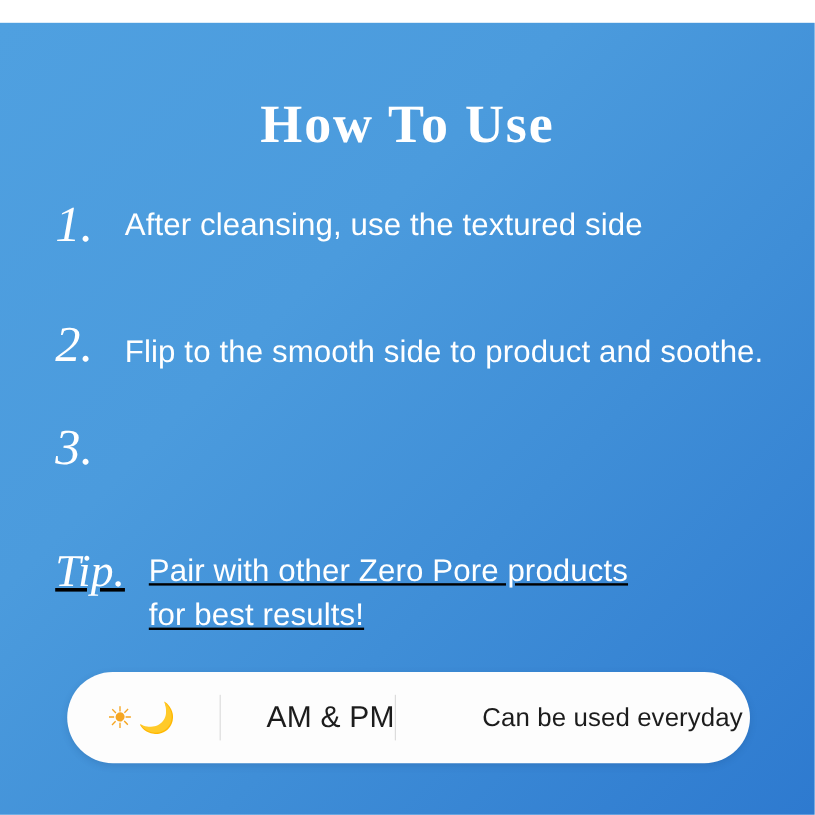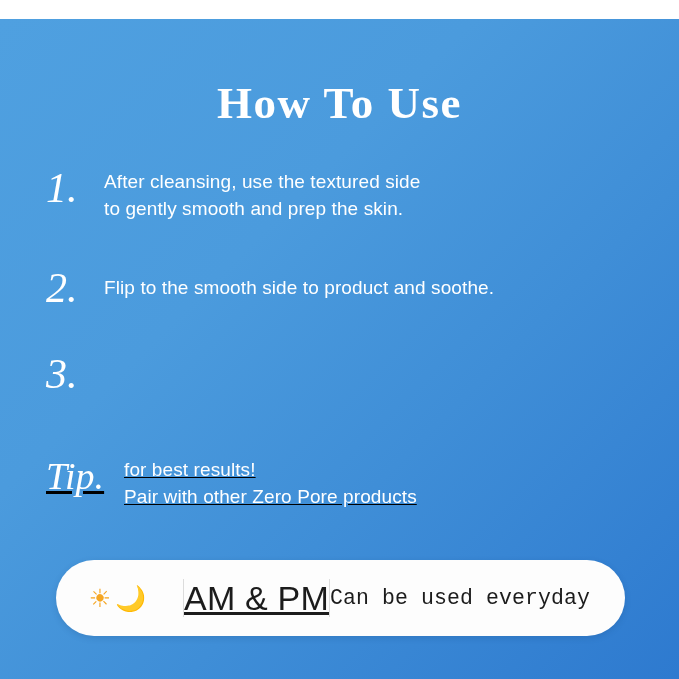--- a/index.html
+++ b/index.html
@@ -73,21 +73,21 @@
   }
   .step-tip .marker {
     width: 78px;
     font-size: 38px;
     padding-top: 6px;
   }
 
   .step-text {
     flex: 1 1 auto;
     font-family: "Liberation Sans", sans-serif;
-    font-size: 19px;
+    font-size: 26px;
     line-height: 1.42;
     color: #ffffff;
     padding-top: 6px;
     letter-spacing: 0.1px;
   }
   .step-text .line { display: block; white-space: nowrap; }
 
   .step-1 { height: 74px; }
   .step-2 { height: 56px; }
   .step-3 { height: 74px; }
@@ -127,73 +127,71 @@
   .pill-divider {
     flex: 0 0 auto;
     width: 1px;
     height: 38px;
     background: #dcdcdc;
   }
 
   .pill-ampm {
     flex: 0 0 auto;
     width: 145px;
-    text-align: center;
+    text-align: right;
     font-family: "Liberation Sans", sans-serif;
-    font-size: 34px;
+    font-size: 25px;
     color: #1c1c1c;
     letter-spacing: 0.2px;
     white-space: nowrap;
-    text-decoration: underline;
   }
 
   .pill-note {
     flex: 1 1 auto;
-    text-align: left;
-    font-family: Liberation Mono, monospace;
+    text-align: right;
+    font-family: Liberation Sans, sans-serif;
     font-size: 21.5px;
     color: #1c1c1c;
     letter-spacing: 0.1px;
     white-space: nowrap;
     padding-right: 6px;
   }
 </style>
 </head>
 <body>
 
 <div class="card">
 
   <div class="title">How To Use</div>
 
   <div class="steps">
 
     <div class="step step-1">
       <div class="marker">1.</div>
       <div class="step-text">
         <span class="line">After cleansing, use the textured side</span>
-        <span class="line">to gently smooth and prep the skin.</span>
       </div>
     </div>
 
     <div class="step step-2">
       <div class="marker">2.</div>
       <div class="step-text">
         <span class="line">Flip to the smooth side to product and soothe.</span>
       </div>
     </div>
 
     <div class="step step-3">
       <div class="marker">3.</div>
     </div>
 
     <div class="step step-tip">
       <div class="marker">Tip.</div>
       <div class="step-text">
+        <span class="line">Pair with other Zero Pore products</span>
         <span class="line">for best results!</span>
-        <span class="line">Pair with other Zero Pore products</span>
       </div>
     </div>
 
   </div>
 
   <div class="pill">
     <div class="pill-emoji">
       <span class="emoji-sun">☀</span><span class="emoji-moon">🌙</span>
     </div>
     <div class="pill-divider"></div>

